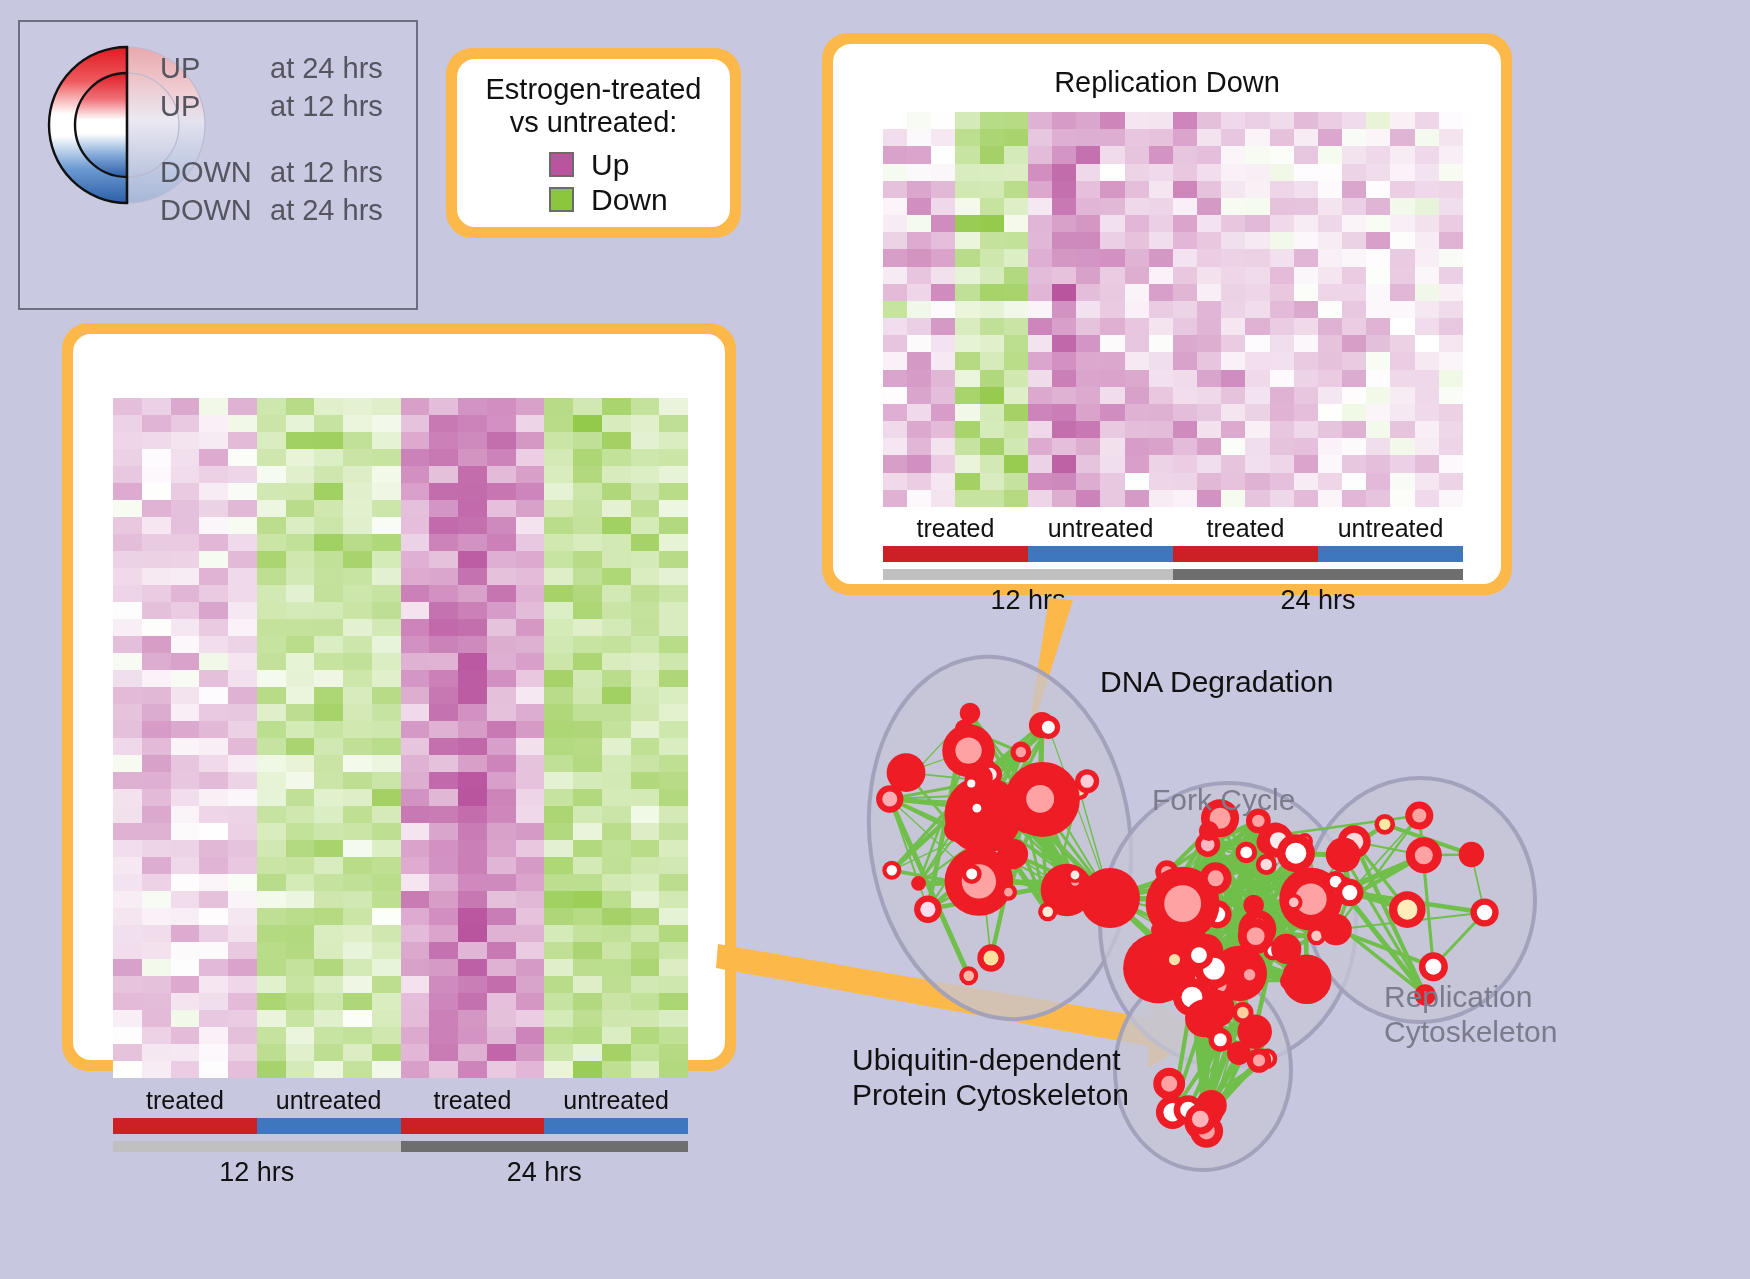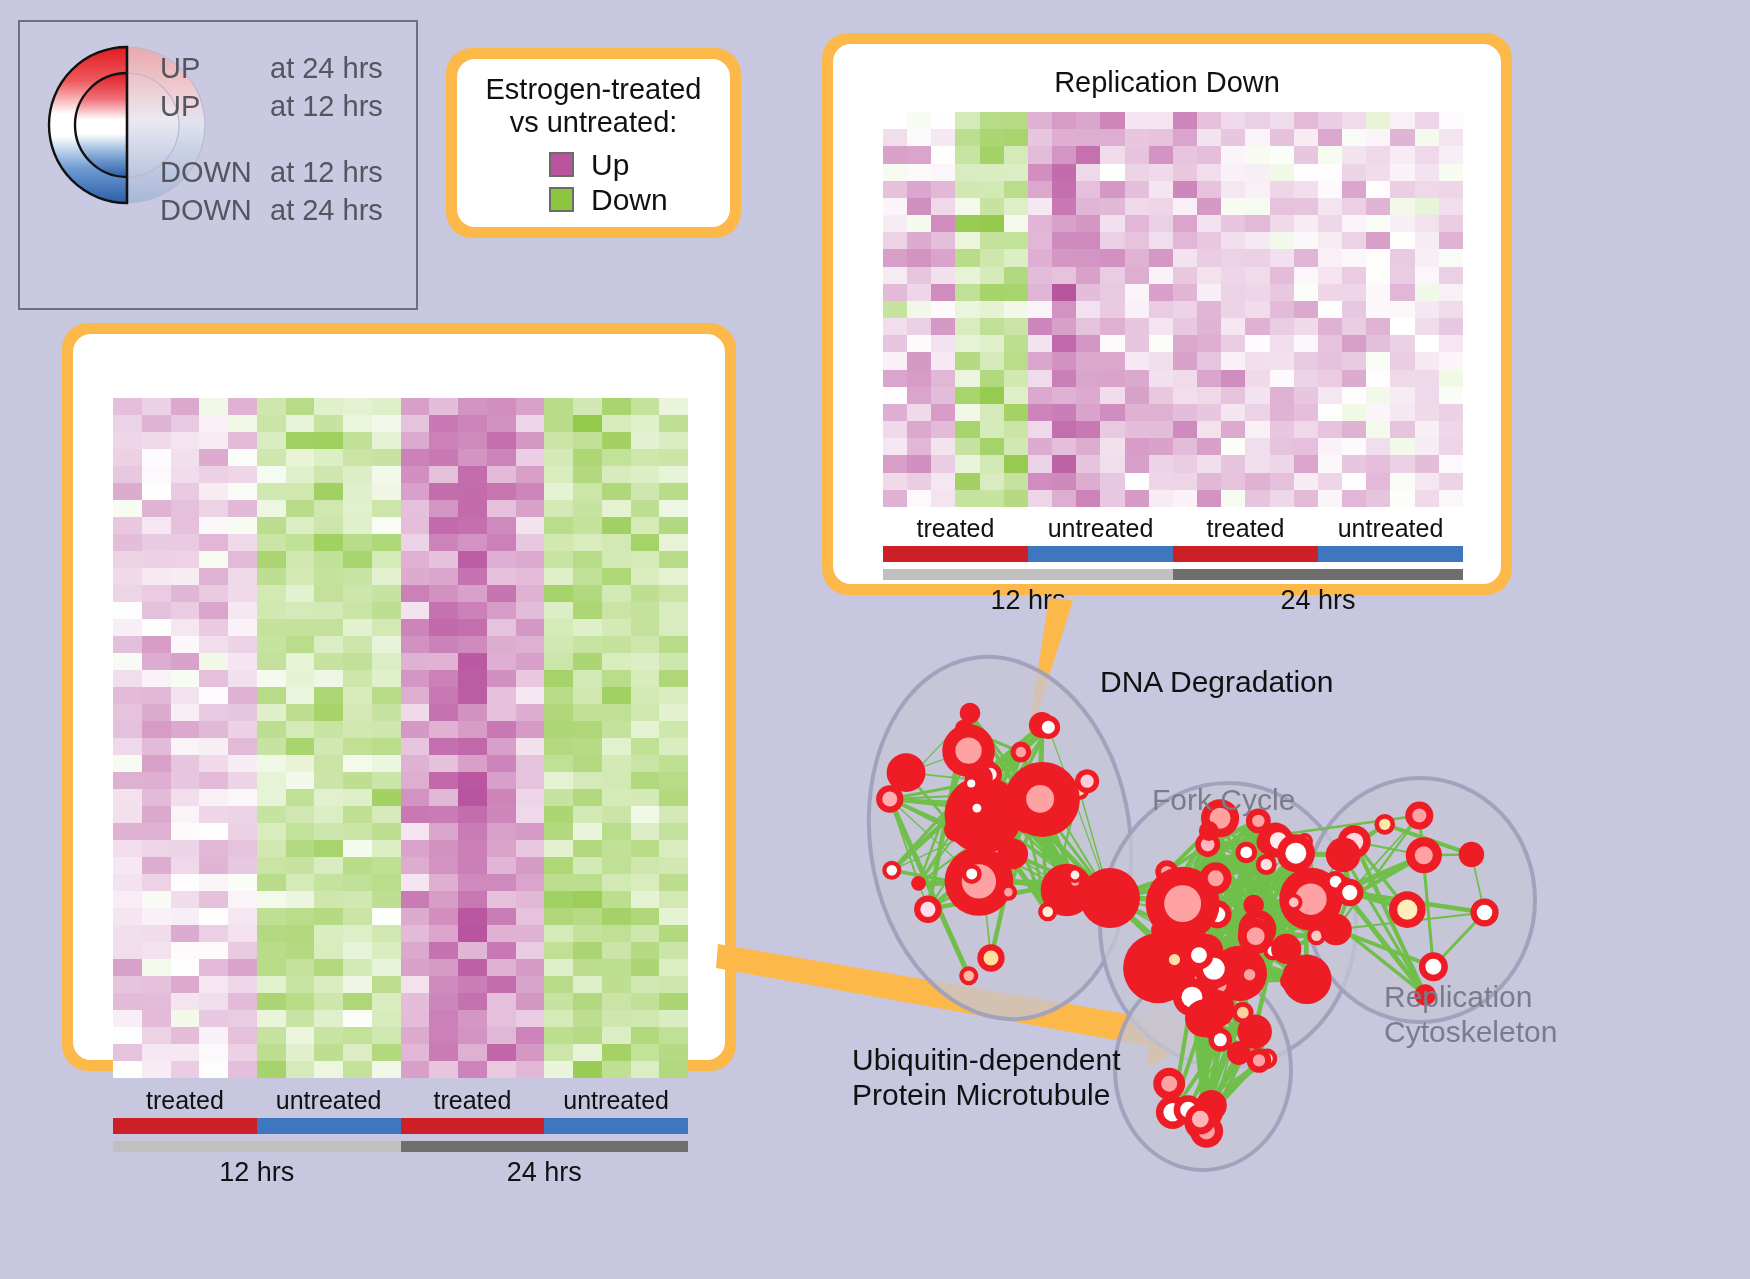--- a/index.html
+++ b/index.html
@@ -2183,15 +2183,15 @@
         <circle cx="1110" cy="898" r="30" fill="#ee1c25"></circle>
         <circle cx="1075" cy="875" r="8" fill="#ee1c25"></circle>
         <circle cx="1075" cy="875" r="4.4" fill="rgba(255,238,229,1)"></circle>
         <circle cx="1160" cy="930" r="9" fill="#ee1c25"></circle>
       </g>
   </svg>
 
   <div class="netlabel" id="label-dna">DNA Degradation</div>
   <div class="netlabel" id="label-cellcycle">Fork Cycle</div>
   <div class="netlabel" id="label-microtubule"><span>Replication</span><br><span>Cytoskeleton</span></div>
-  <div class="netlabel" id="label-ubiquitin"><span>Ubiquitin-dependent</span><br><span>Protein Microtubule</span></div>
+  <div class="netlabel" id="label-ubiquitin"><span>Ubiquitin-dependent</span><br><span>Protein Cytoskeleton</span></div>
 
 </div>
 
 </body></html>

